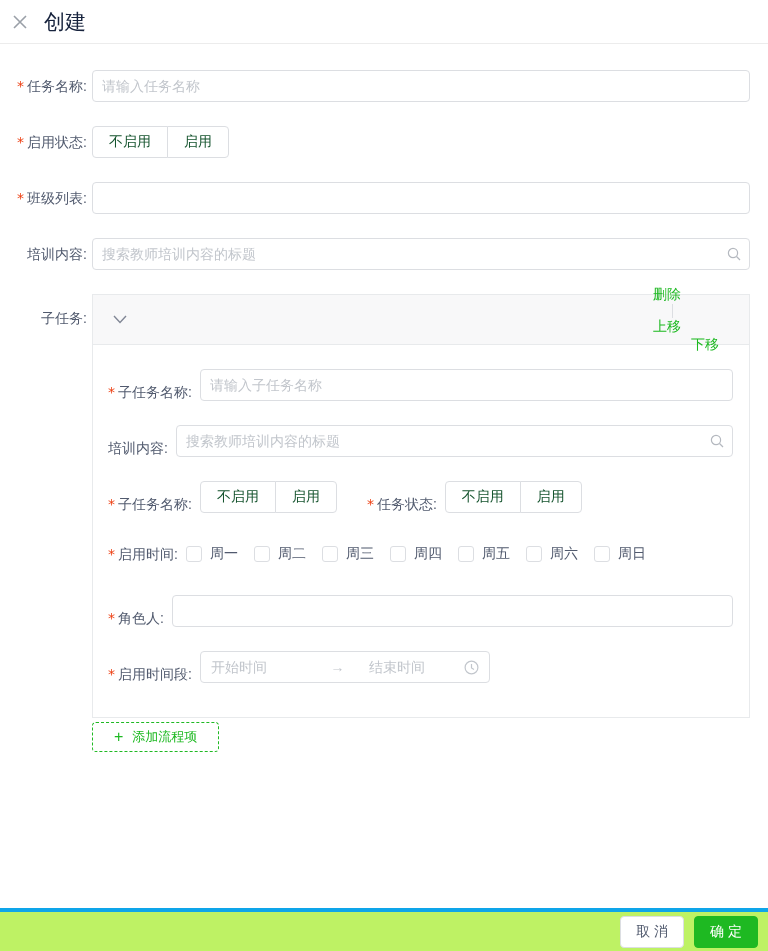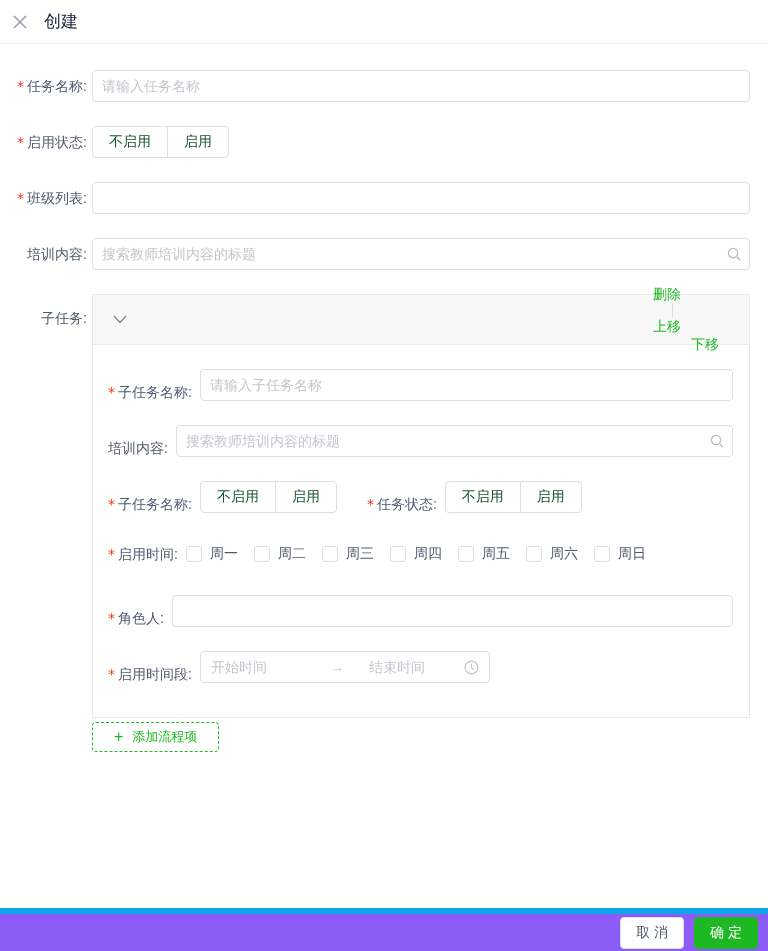--- a/index.html
+++ b/index.html
@@ -5,21 +5,21 @@
   * { box-sizing: border-box; }
   html,body { margin:0; padding:0; }
   body {
     width:768px; height:951px; position:relative; overflow:hidden;
     background:#fff; color:#515a6e;
     font-family:"Liberation Sans","DejaVu Sans",sans-serif; font-size:14px;
   }
   
   .titlebar { height:44px; display:flex; align-items:center; padding:0 8px; border-bottom:1px solid #ececec; }
   .close-btn { width:24px; height:24px; display:flex; align-items:center; justify-content:center; cursor:pointer; background:none; border:none; padding:0; }
-  .titlebar h1 { font-size:17px; font-weight:normal; color:#17233d; margin:0 0 0 12px; }
+  .titlebar h1 { font-size:21px; font-weight:normal; color:#17233d; margin:0 0 0 12px; }
 
   
   .form { padding:26px 18px 0 0; }
   .row { display:flex; align-items:center; margin-bottom:24px; }
   .lbl { flex:none; width:92px; padding-right:5px; text-align:right; line-height:1.3; }
   .star { color:#ed4014; margin-right:3px; font-family:"DejaVu Sans",sans-serif; }
   .input-wrap { position:relative; flex:1; display:flex; }
   input.box {
     height:32px; width:100%; border:1px solid #dcdee2; border-radius:4px;
     padding:0 9px; font:inherit; color:#7f1d1d; outline:none; background:#fff;
@@ -73,22 +73,22 @@
   
   .add-btn {
     margin:4px 0 0 92px; height:30px; padding:0 21px;
     display:inline-flex; align-items:center; background:#fff; cursor:pointer;
     border:1px dashed #1eb922; border-radius:4px; color:#1eb922; font-size:13px; font-family:inherit;
   }
   .add-btn .plus { font-size:16px; margin-right:9px; line-height:1; }
 
   
   .footer {
-    position:absolute; left:0; right:0; bottom:0; height:43px; background:#8b5cf6;
-    border-top:6px solid #0ea5e9; display:flex; align-items:center; justify-content:flex-end;
+    position:absolute; left:0; right:0; bottom:0; height:43px; background:#bef264;
+    border-top:4px solid #0ea5e9; display:flex; align-items:center; justify-content:flex-end;
     padding:0 10px; gap:10px;
   }
   .btn { height:32px; padding:0 15px; border-radius:4px; font:inherit; cursor:pointer; }
   .btn-cancel { background:#fff; border:1px solid #dcdee2; color:#515a6e; }
   .btn-confirm { background:#1eb922; border:1px solid #1eb922; color:#fff; }
 
   svg { display:block; }
 </style>
 </head>
 <body>

